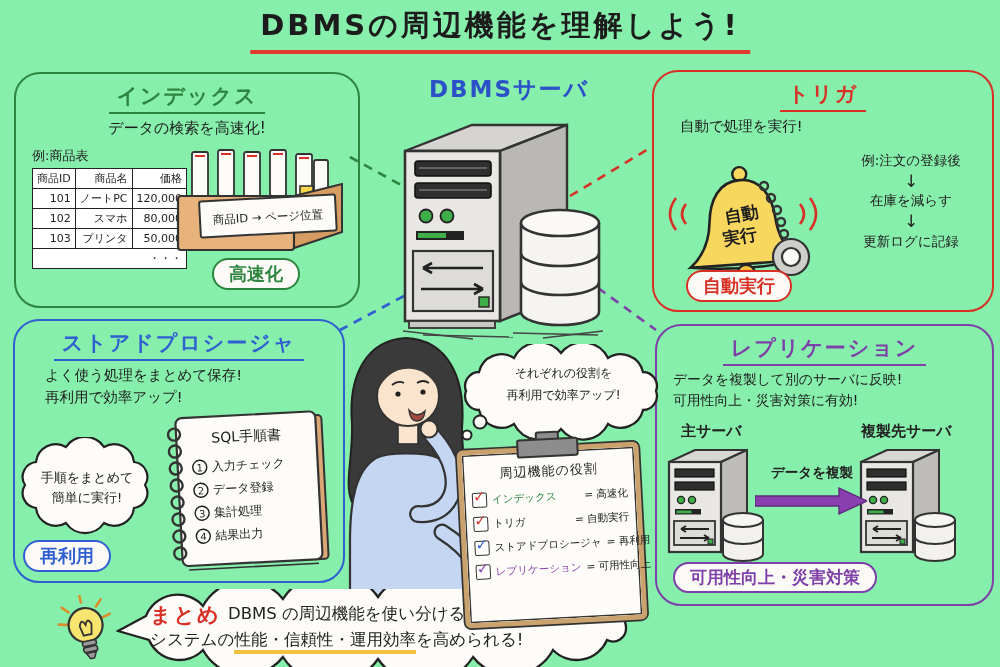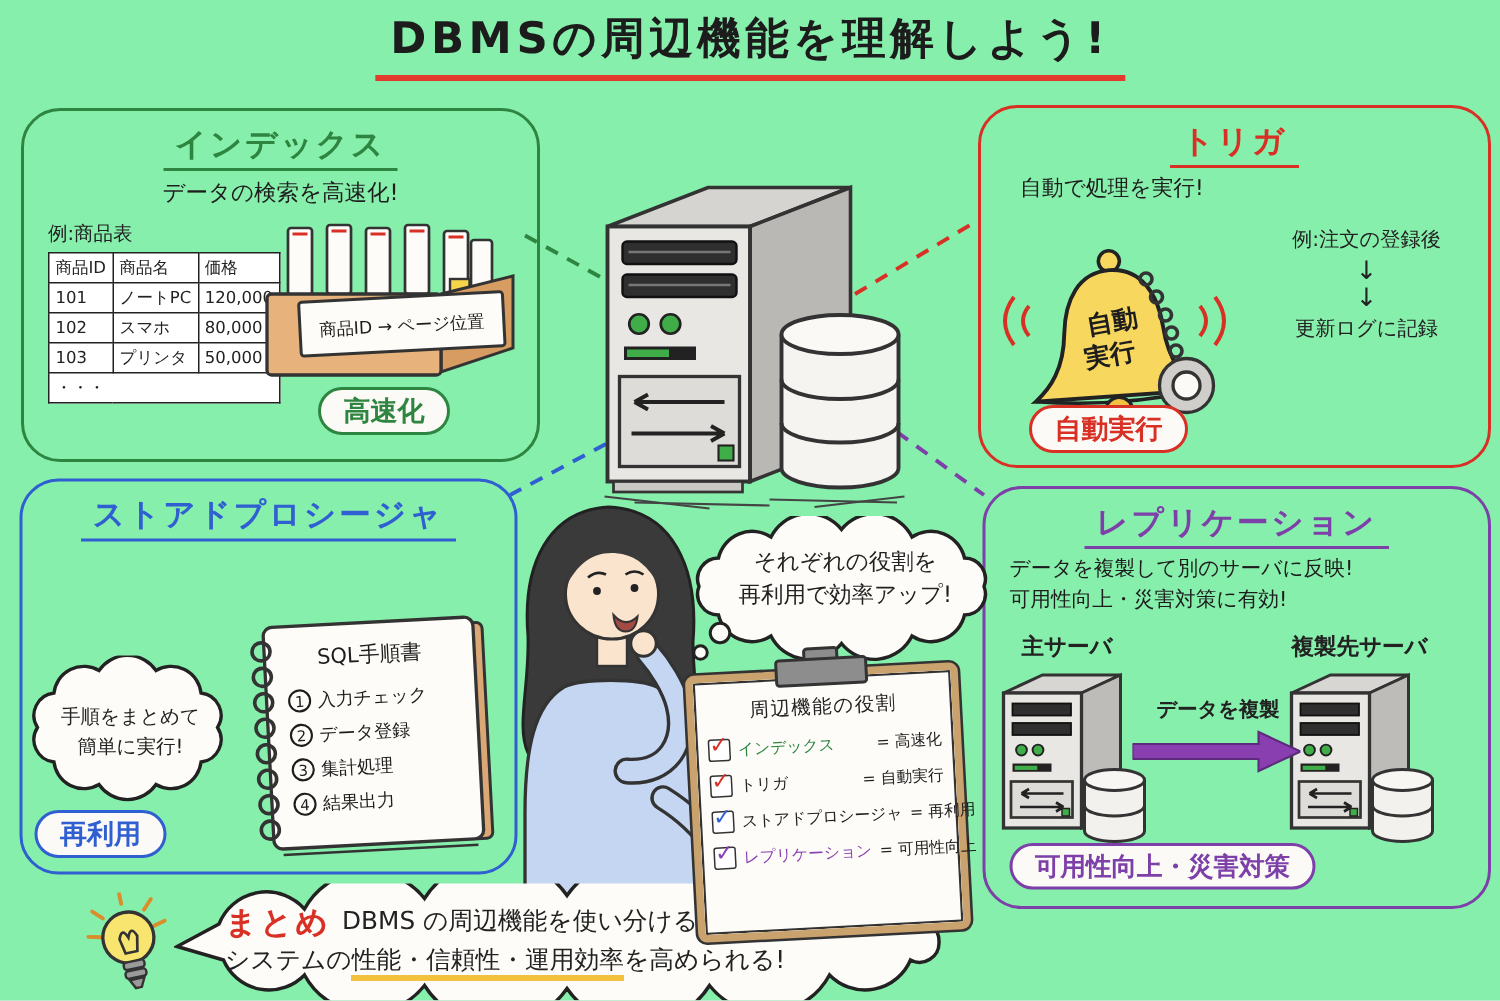--- a/index.html
+++ b/index.html
@@ -40,21 +40,21 @@
   .badge.green{border:2.4px solid #2e8540;color:#2e8540;}
   .badge.red{border:2.4px solid #d93025;color:#d93025;}
   .badge.blue{border:2.4px solid #2f5fd0;color:#2f5fd0;}
   .badge.purple{border:2.4px solid #7d3fa8;color:#7d3fa8;font-size:17px;}
 
   
   .ex-label{font-size:13px;margin:7px 0 3px;}
   table.products{border-collapse:collapse;background:#fff;}
   table.products td,table.products th{
     border:1.6px solid #222;font-size:11px;font-weight:400;
-    padding:2px 4px;text-align:left;white-space:nowrap;
+    padding:2px 4px;text-align:right;white-space:nowrap;
   }
   
   .dbms-label{font-size:23px;font-weight:700;letter-spacing:2px;color:#2b50c8;}
 
   
   .steps{font-size:13.5px;text-align:center;line-height:1.6;}
   .steps .arrow{font-size:17px;line-height:1.1;}
 
   
   .clipboard{
@@ -76,21 +76,21 @@
     position:relative;width:13px;height:13px;border:1.7px solid #333;
     border-radius:2px;flex:none;background:#fff;
   }
   .checkbox .mark{position:absolute;left:0;top:-6px;font-size:15px;font-weight:700;}
   .mark.red{color:#d93025;} .mark.blue{color:#2f5fd0;} .mark.purple{color:#8a3fb0;}
   .clip-name{font-size:10.5px;flex:1;white-space:nowrap;}
   .clip-name.green{color:#2e8540;} .clip-name.purple{color:#8a3fb0;}
   .clip-role{font-size:10.5px;white-space:nowrap;}
 
   
-  .bubble-text{font-size:15px;text-align:center;white-space:nowrap;}
+  .bubble-text{font-size:12px;text-align:center;white-space:nowrap;}
   .summary-label{font-size:21px;font-weight:700;color:#d93025;letter-spacing:2px;}
   .summary-line{font-size:16.5px;white-space:nowrap;}
   .hl{border-bottom:4px solid #f2c23e;padding-bottom:1px;}
 
   .server-label-small{font-size:15px;font-weight:600;white-space:nowrap;}
   .arrow-label{font-size:13.5px;text-align:center;white-space:nowrap;font-weight:bold;}
 </style>
 </head>
 <body>
 
@@ -182,20 +182,21 @@
       <polygon points="122,50 170,38 170,86 122,102" fill="#d79c62" stroke="#333" stroke-width="2"></polygon>
       <rect x="6" y="50" width="116" height="54" rx="3" fill="#e7b27c" stroke="#333" stroke-width="2.2"></rect>
       <g transform="rotate(-3 95 72)">
         <rect x="28" y="52" width="136" height="36" rx="2" fill="#fdfcf8" stroke="#333" stroke-width="2"></rect>
         <text x="96" y="75" text-anchor="middle" font-size="11.5" fill="#1d1d1d">商品ID → ページ位置</text>
       </g>
     </svg>
     <div class="abs badge green" style="left:196px;top:184px;">高速化</div>
   </div>
 
+  <div class="abs dbms-label" style="left:429px;top:74px;">DBMSサーバ</div>
   <svg class="abs" style="left:393px;top:103px;" width="218" height="238" viewBox="0 0 218 238">
     <g stroke="#444" stroke-width="1.4">
       <line x1="10" y1="228" x2="80" y2="236"></line>
         <line x1="30" y1="232" x2="120" y2="234"></line>
       <line x1="120" y1="230" x2="205" y2="232"></line>
         <line x1="150" y1="235" x2="210" y2="228"></line>
     </g>
     <polygon points="12,48 79,22 174,22 107,48" fill="#d5d4d0" stroke="#333" stroke-width="2.4"></polygon>
     <polygon points="107,48 174,22 174,192 107,218" fill="#b9b8b4" stroke="#333" stroke-width="2.4"></polygon>
     <rect x="12" y="48" width="95" height="170" fill="#e8e7e3" stroke="#333" stroke-width="2.6"></rect>
@@ -244,28 +245,33 @@
         <circle cx="119" cy="52" r="4"></circle>
           <circle cx="123" cy="64" r="4"></circle>
         <circle cx="126" cy="76" r="4"></circle>
       </g>
       <circle cx="133" cy="99" r="18" fill="#cfcecb" stroke="#333" stroke-width="2.2"></circle>
       <circle cx="133" cy="99" r="9" fill="#fbfaf6" stroke="#333" stroke-width="2.2"></circle>
     </svg>
     <div class="abs steps" style="left:182px;top:78px;width:150px;">
       <div>例:注文の登録後</div>
       <div class="arrow">↓</div>
+      <div>在庫を減らす</div>
       <div class="arrow">↓</div>
       <div>更新ログに記録</div>
     </div>
     <div class="abs badge red" style="left:32px;top:198px;">自動実行</div>
   </div>
 
   <div class="abs panel blue" style="left:13px;top:319px;width:328px;height:260px;">
     <h2>ストアドプロシージャ</h2>
+    <div class="desc" style="margin:3px 0 0 30px;">
+      <div>よく使う処理をまとめて保存!</div>
+      <div>再利用で効率アップ!</div>
+    </div>
     <svg class="abs" style="left:4px;top:116px;" width="135" height="100" viewBox="0 0 135 100">
       <path d="M 126,48 A 15 15 0 0 1 115,71 A 20 20 0 0 1 85,86 A 23 23 0 0 1 47,86 A 20 20 0 0 1 17,71
                A 15 15 0 0 1 6,48 A 15 15 0 0 1 17,25 A 20 20 0 0 1 47,10 A 23 23 0 0 1 85,10
                A 20 20 0 0 1 115,25 A 15 15 0 0 1 126,48 Z" fill="#fdfcf8" stroke="#222" stroke-width="2.2"></path>
     </svg>
     <div class="abs bubble-text" style="left:8px;top:148px;width:128px;font-size:13px;">手順をまとめて</div>
     <div class="abs bubble-text" style="left:8px;top:168px;width:128px;font-size:13px;">簡単に実行!</div>
 
     <svg class="abs" style="left:134px;top:84px;" width="182" height="172" viewBox="0 0 182 172">
       <g transform="rotate(-3 95 85)">

